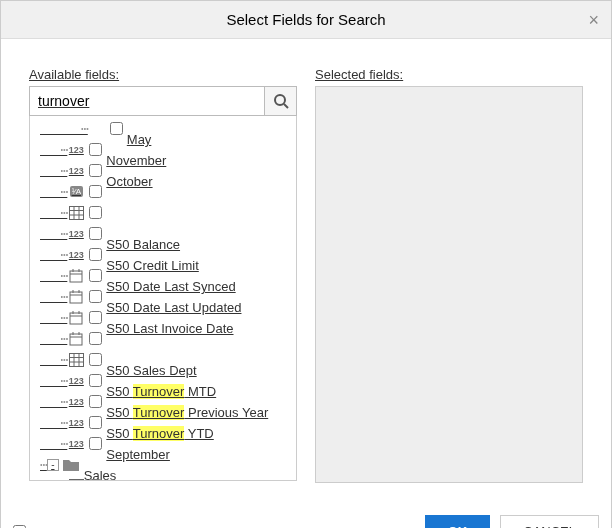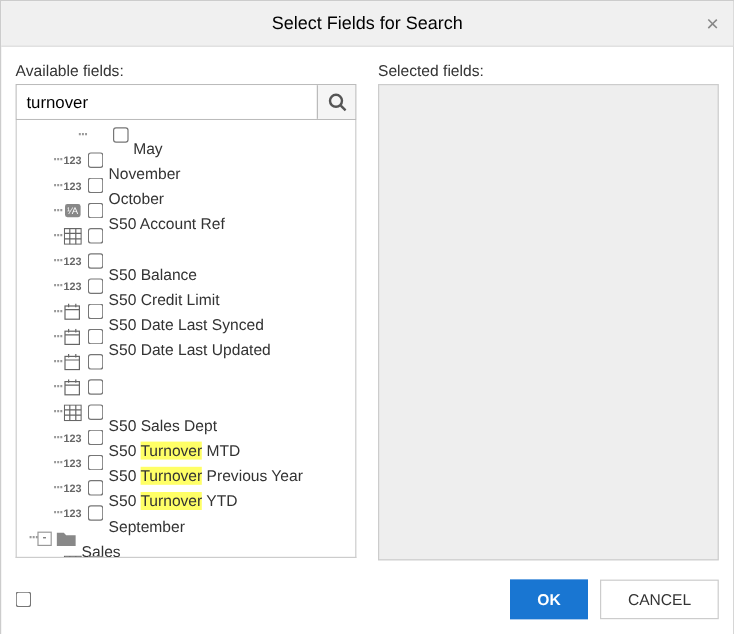--- a/index.html
+++ b/index.html
@@ -1,21 +1,21 @@
 <!DOCTYPE html>
 <html><head>
 <meta charset="utf-8">
 <style>
 * { box-sizing: border-box; margin: 0; padding: 0; }
 body { font-family: Arial, sans-serif; font-size: 13px; background: #fff; color: #333; }
 .dialog { width: 612px; border: 1px solid #ccc; background: #fff; }
 .dialog-header { display: flex; align-items: center; justify-content: center; position: relative; background: #f0f0f0; border-bottom: 1px solid #ddd; padding: 10px 0; }
 .dialog-title { font-size: 15px; color: #000000; font-weight: normal; }
 .close-btn { position: absolute; right: 12px; top: 50%; transform: translateY(-50%); color: #888; font-size: 18px; cursor: pointer; background: none; border: none; }
-.dialog-body { display: flex; padding: 12px; gap: 18px; }
+.dialog-body { display: flex; padding: 28px; gap: 18px; text-decoration: underline; }
 .col { flex: 1; display: flex; flex-direction: column; }
 .col-label { font-size: 13px; color: #333; margin-bottom: 4px; }
 .search-wrap { display: flex; border: 1px solid #bbb; height: 30px; }
 .search-input { flex: 1; border: none; padding: 4px 8px; font-size: 14px; outline: none; }
 .search-btn { width: 32px; border: none; border-left: 1px solid #bbb; background: #f5f5f5; cursor: pointer; display: flex; align-items: center; justify-content: center; }
 .tree-box { border: 1px solid #ccc; border-top: none; height: 365px; overflow: hidden; position: relative; background: #fff; }
 .tree-scroll { height: 100%; overflow-y: auto; padding: 2px 0; }
 .tree-scroll::-webkit-scrollbar { width: 14px; }
 .tree-scroll::-webkit-scrollbar-track { background: #f0f0f0; }
 .tree-scroll::-webkit-scrollbar-thumb { background: #c0c0c0; }
@@ -87,21 +87,20 @@
               </span>
               <input type="checkbox" class="cb" style="">
               <span class="field-label"><span>October</span></span>
             </div>
             <div class="tree-row">
               <span class="tree-lines">&nbsp;&nbsp;&nbsp;⋯</span>
               <span class="type-icon">
                 <span class="icon-1a">¹⁄A</span>
               </span>
               <input type="checkbox" class="cb" style="">
-              <span class="field-label"><span>S50 Account Ref</span></span>
             </div>
             <div class="tree-row">
               <span class="tree-lines">&nbsp;&nbsp;&nbsp;⋯</span>
               <span class="type-icon">
                 <svg class="icon-grid" viewBox="0 0 15 14">
                   <rect x="0.5" y="0.5" width="14" height="13"></rect>
                   <line x1="5" y1="0.5" x2="5" y2="13.5" stroke="#666"></line>
                   <line x1="10" y1="0.5" x2="10" y2="13.5" stroke="#666"></line>
                   <line x1="0.5" y1="4.5" x2="14.5" y2="4.5" stroke="#666"></line>
                   <line x1="0.5" y1="9" x2="14.5" y2="9" stroke="#666"></line>
@@ -155,20 +154,21 @@
               <span class="tree-lines">&nbsp;&nbsp;&nbsp;⋯</span>
               <span class="type-icon">
                 <svg class="icon-cal" viewBox="0 0 14 14">
                   <rect x="1" y="2" width="12" height="11" fill="none" stroke="#666"></rect>
                   <line x1="1" y1="5" x2="13" y2="5" stroke="#666"></line>
                   <line x1="4" y1="0" x2="4" y2="3" stroke="#666"></line>
                   <line x1="10" y1="0" x2="10" y2="3" stroke="#666"></line>
                 </svg>
               </span>
               <input type="checkbox" class="cb" style="">
+              <span class="field-label"><span>S50 Last Invoice Date</span></span>
             </div>
             <div class="tree-row">
               <span class="tree-lines">&nbsp;&nbsp;&nbsp;⋯</span>
               <span class="type-icon">
                 <svg class="icon-cal" viewBox="0 0 14 14">
                   <rect x="1" y="2" width="12" height="11" fill="none" stroke="#666"></rect>
                   <line x1="1" y1="5" x2="13" y2="5" stroke="#666"></line>
                   <line x1="4" y1="0" x2="4" y2="3" stroke="#666"></line>
                   <line x1="10" y1="0" x2="10" y2="3" stroke="#666"></line>
                 </svg>

